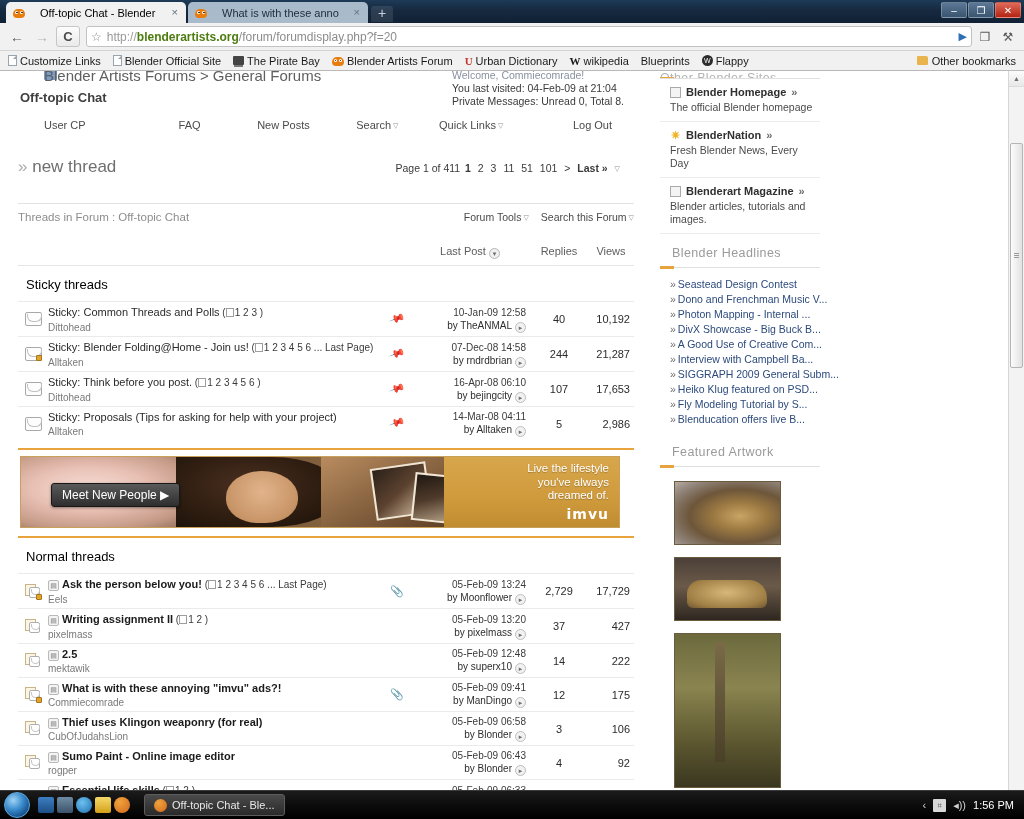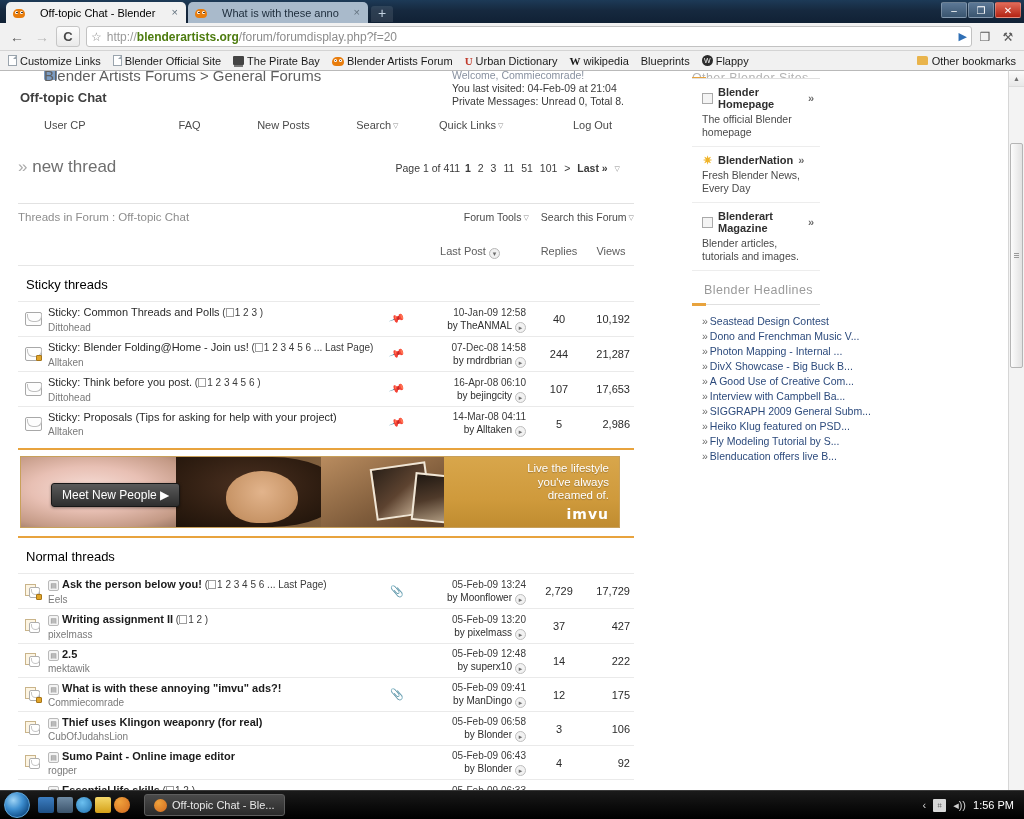--- a/index.html
+++ b/index.html
@@ -363,21 +363,21 @@
   }
   .ad-cta {
     position:absolute; left:30px; top:26px;
     background: linear-gradient(#5a5a5a,#2e2e2e);
     border:1px solid #171717; border-radius:3px;
     color:#fff; font-size:12px; padding:4px 10px;
     box-shadow: 0 1px 3px rgba(0,0,0,.4);
   }
 
   
-  .sidebox { margin-bottom: 2px; margin-left: 32px; }
+  .sidebox { margin-bottom: 2px; }
   .side-head {
     font-size: 12.5px; color: #9a9a9a; padding: 10px 0 7px 12px;
     border-bottom: 1px solid #e0e0e0; position: relative;
     font-family: "Liberation Sans", sans-serif; letter-spacing: .4px;
   }
   .side-head:after {
     content:""; position:absolute; left:0; bottom:-2px; width:14px; height:3px;
     background:#e8a33d;
   }
   .side-head.clipped { height: 8px; padding:0; overflow:hidden; color:#b4b4b4; }
@@ -877,20 +877,28 @@
                   <div><span class="hq">»</span><span>DivX Showcase - Big Buck B...</span></div>
                   <div><span class="hq">»</span><span>A Good Use of Creative Com...</span></div>
                   <div><span class="hq">»</span><span>Interview with Campbell Ba...</span></div>
                   <div><span class="hq">»</span><span>SIGGRAPH 2009 General Subm...</span></div>
                   <div><span class="hq">»</span><span>Heiko Klug featured on PSD...</span></div>
                   <div><span class="hq">»</span><span>Fly Modeling Tutorial by S...</span></div>
                   <div><span class="hq">»</span><span>Blenducation offers live B...</span></div>
                 </div>
             </div>
 
+            <div class="sidebox">
+              <div class="side-head">Featured Artwork</div>
+              <div class="artwork">
+                <span class="art art1"></span>
+                <span class="art art2"></span>
+                <span class="art art3"></span>
+              </div>
+            </div>
 
           </div>
 
         </div>
       </div>
     </div>
 
     <div class="vscroll">
       <div class="arrow">▲</div>
       <div class="thumb"></div>

